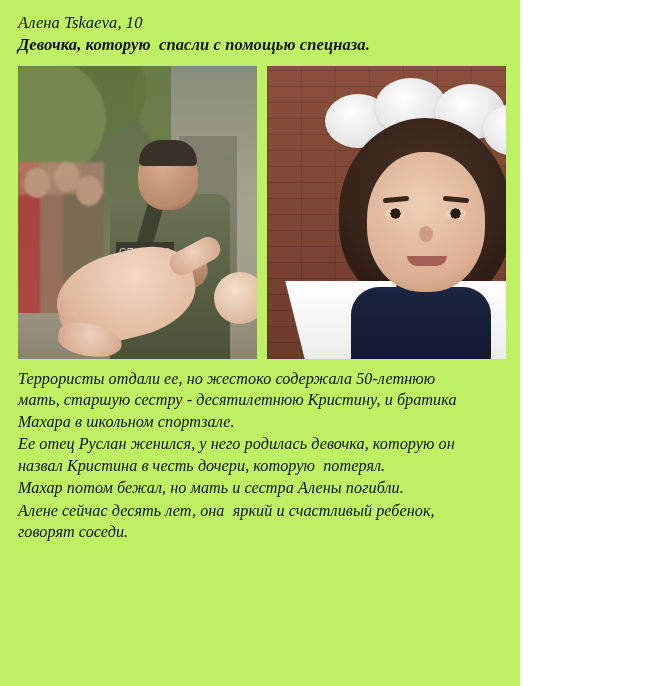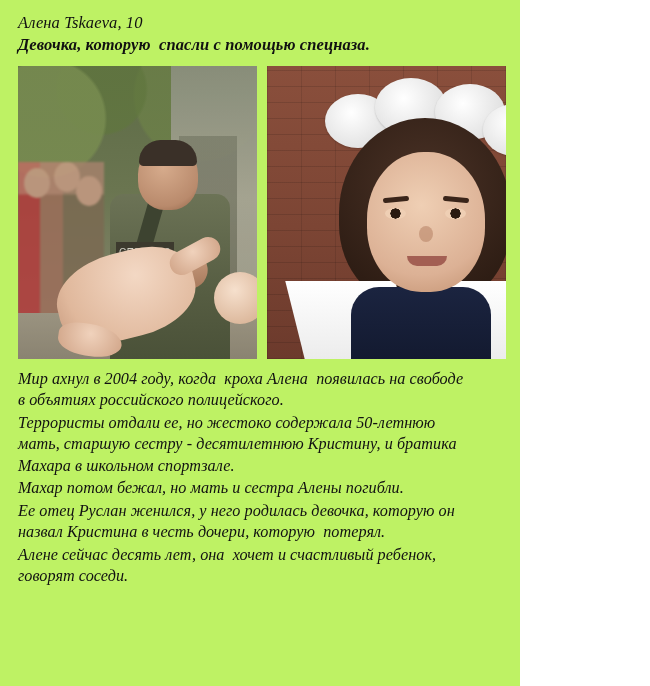--- a/index.html
+++ b/index.html
@@ -269,25 +269,23 @@
       <div class="brow brow-r"></div>
       <div class="eye eye-l"></div>
       <div class="eye eye-r"></div>
       <div class="nose"></div>
       <div class="mouth"></div>
     </div>
 
   </div>
 
   <div class="body-text">
-    <p>Мир ахнул в 2004 году, когда  кроха Алена  появилась на свободе
-в объятиях российского полицейского.</p>
     <p>Террористы отдали ее, но жестоко содержала 50-летнюю
 мать, старшую сестру - десятилетнюю Кристину, и братика
 Махара в школьном спортзале.</p>
-    <p>Махар потом бежал, но мать и сестра Алены погибли.</p>
     <p>Ее отец Руслан женился, у него родилась девочка, которую он
 назвал Кристина в честь дочери, которую  потерял.</p>
-    <p>Алене сейчас десять лет, она  хочет и счастливый ребенок,
+    <p>Махар потом бежал, но мать и сестра Алены погибли.</p>
+    <p>Алене сейчас десять лет, она  яркий и счастливый ребенок,
 говорят соседи.</p>
   </div>
 
 </div>
 
 </body></html>

